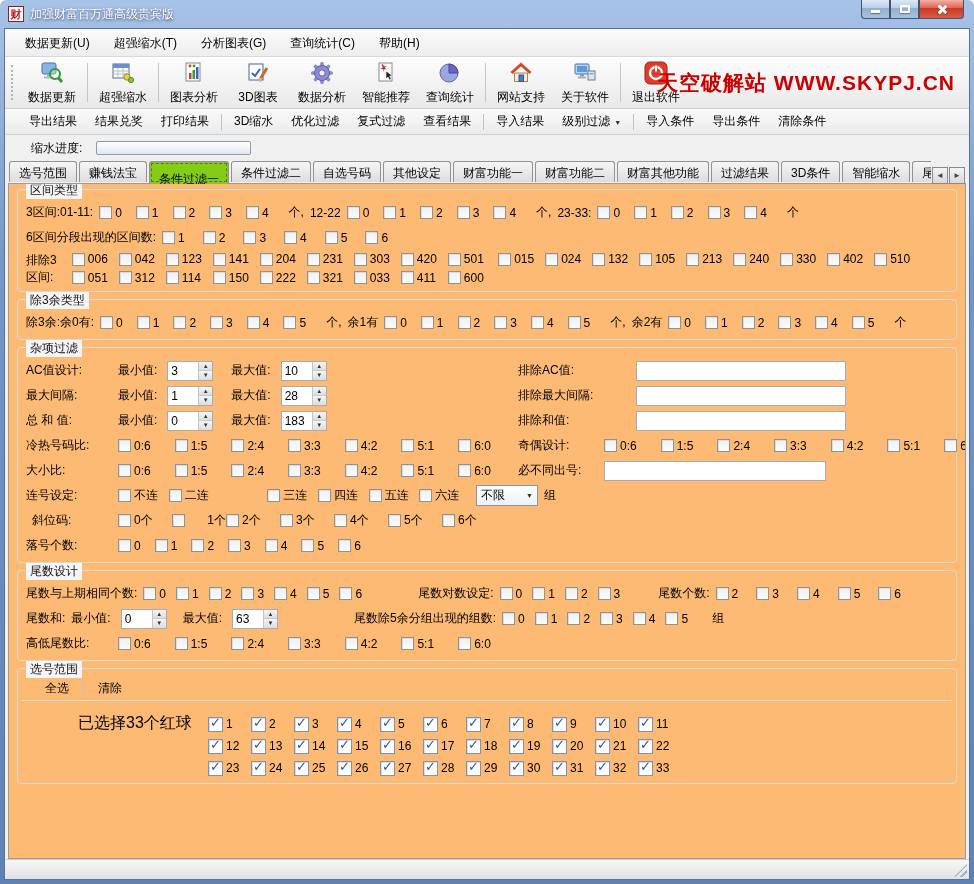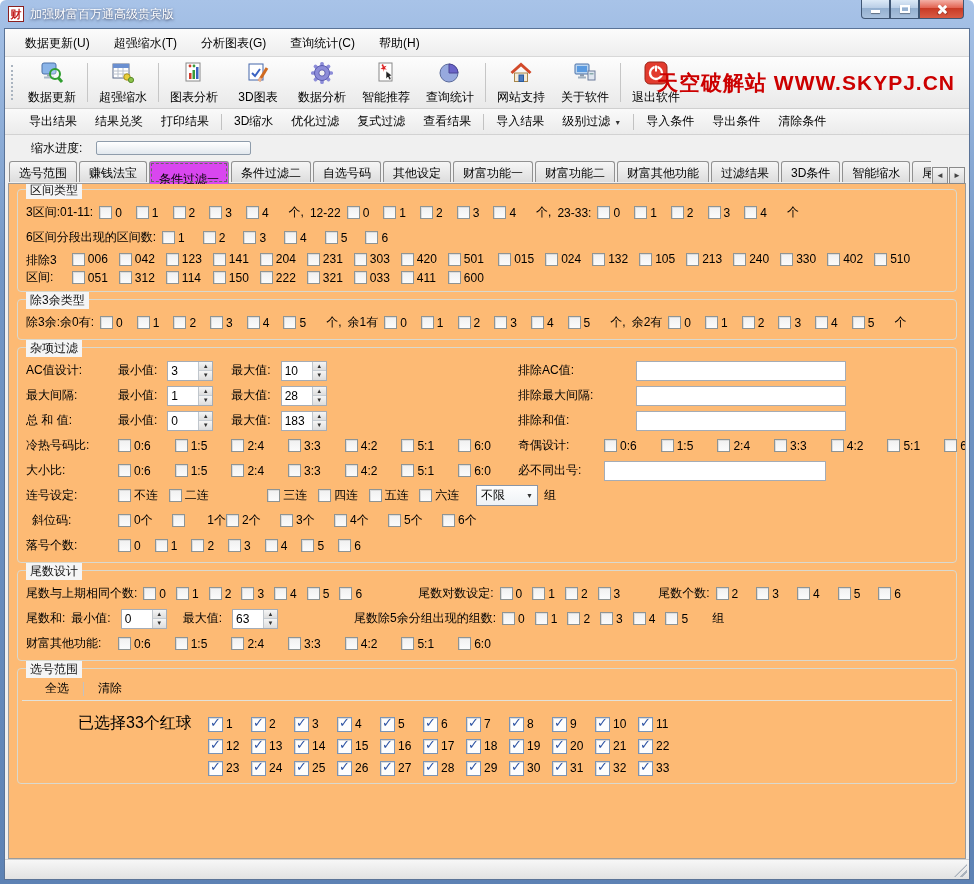--- a/index.html
+++ b/index.html
@@ -36,21 +36,21 @@
   .t2-item { padding: 3px 9px; white-space: nowrap; cursor: pointer; }
   .t2-sep { width: 1px; height: 16px; background: #c2c2c2; margin: 0 3px; }
   .t2-arrow { font-size: 7px; color: #333; margin-left: 4px; }
   
   .progress-row { height: 26px; display: flex; align-items: center; padding-left: 26px; gap: 8px; }
   .progress-bar { width: 155px; height: 14px; border: 1px solid #8e9cab; border-radius: 2px; background: linear-gradient(#ffffff,#e2e8ee); }
   
   .tabstrip { display: flex; align-items: flex-end; padding: 0 4px; position: relative; z-index: 2; margin-bottom: -1px; }
   .tabs { display: flex; gap: 2px; overflow: hidden; flex: 1; }
   .tab { padding: 3px 9px 3px 9px; background: linear-gradient(#f6f6f6,#ddd); border: 1px solid #919191; border-bottom: none; border-radius: 3px 3px 0 0; white-space: nowrap; cursor: pointer; height: 21px; }
-  .tab.selected { background: #d946ef; height: 23px; padding-top: 9px; position: relative; outline: 1px dashed #666; outline-offset: -3px; }
+  .tab.selected { background: #84cc16; height: 23px; padding-top: 9px; position: relative; outline: 1px dashed #666; outline-offset: -3px; }
   .tab-scroll { width: 16px; height: 17px; border: 1px solid #8a8a8a; background: linear-gradient(#f4f4f4,#d9d9d9); font-size: 8px; display:flex; align-items:center; justify-content:center; color:#444; cursor:pointer; margin-left:1px; }
   
   .content { flex: 1; border: 1px solid #9b9b9b; background: #fdba74; margin: 0 3px; padding: 5px 8px 2px 8px; overflow: hidden; }
   
   .groupbox { position: relative; border: 1px solid #d9d9cf; border-radius: 4px; margin-bottom: 7px; padding: 10px 8px 4px 8px; }
   .gb-title { position: absolute; top: -8px; left: 8px; background: #f5f5f5; padding: 0 4px; color: #111; }
   .row { display: flex; align-items: center; height: 25px; white-space: nowrap; }
   .row-s { height: 18px; }
   .lbl { padding-right: 6px; }
   
@@ -998,21 +998,21 @@
               </span>
               <span class="cb">
                 <span class="box"></span>
                 <span>5</span>
               </span>
             </span>
           <span class="unit" style="margin-left:8px;">组</span>
         </div>
 
         <div class="row">
-          <span class="lbl w88">财富其他功能:</span>
+          <span class="lbl w88">高低尾数比:</span>
           <span class="cbs gap22">
               <span class="cb">
                 <span class="box"></span>
                 <span>0:6</span>
               </span>
               <span class="cb">
                 <span class="box"></span>
                 <span>1:5</span>
               </span>
               <span class="cb">

